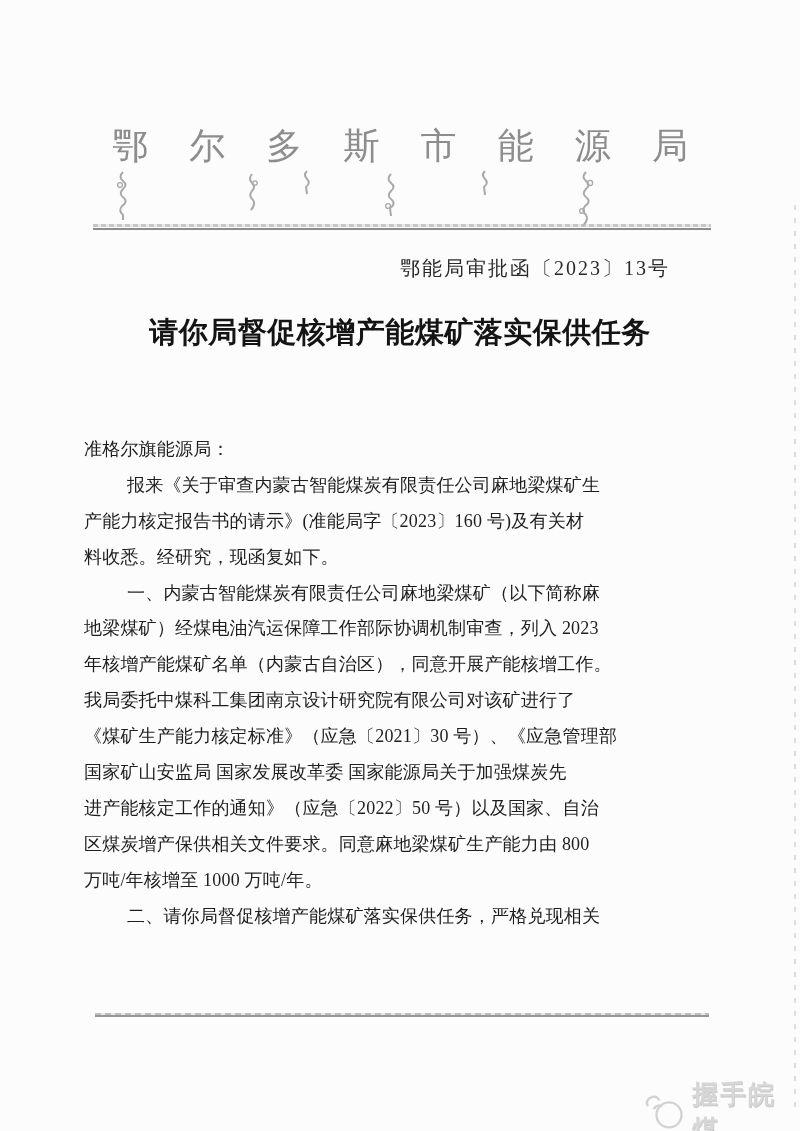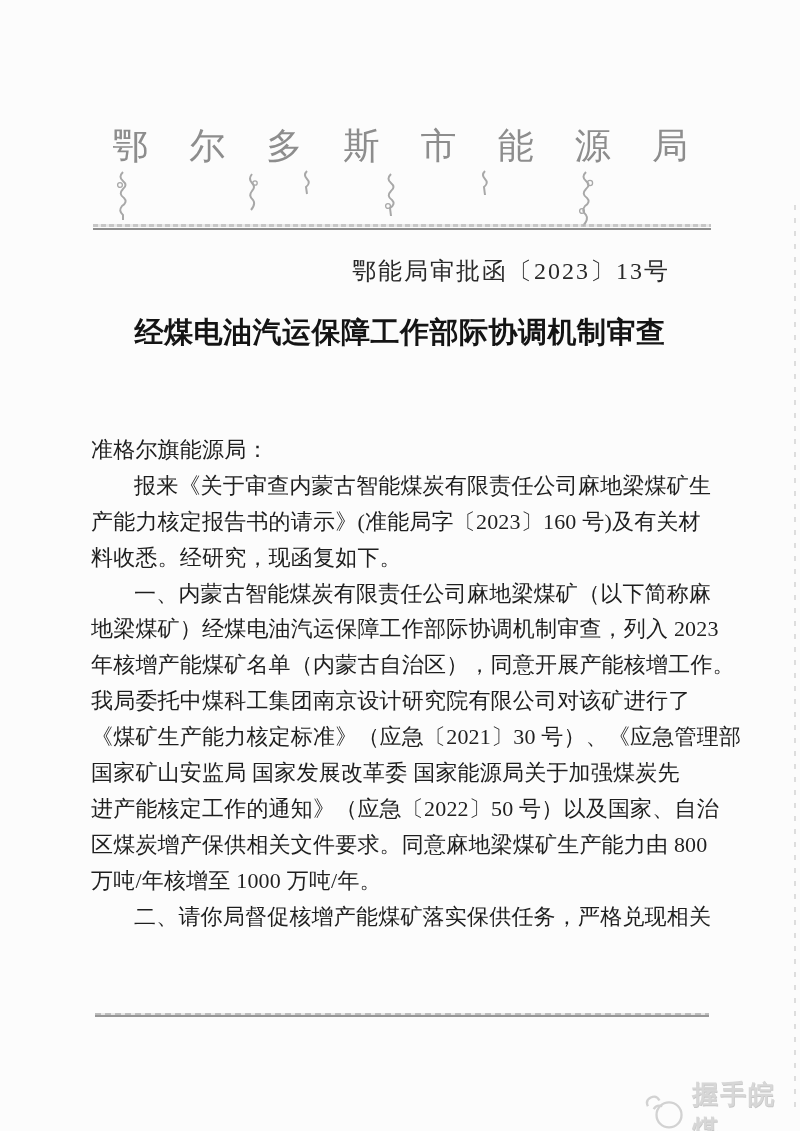--- a/index.html
+++ b/index.html
@@ -36,37 +36,37 @@
   }
   .head-rule .solid {
     position: absolute; left: 0; top: 4px; width: 100%; height: 2px;
     background: #8e8e8e;
   }
 
   
   .doc-number {
     position: absolute; left: 0; top: 255px; width: 670px;
     text-align: right;
-    font-size: 24px; color: #2a2a2a;
+    font-size: 20px; color: #2a2a2a;
     letter-spacing: 2px;
   }
 
   
   .doc-title {
     position: absolute; left: 0; top: 314px; width: 800px;
     text-align: center;
     font-weight: bold; color: #141414;
     font-size: 29px; line-height: 37px;
     letter-spacing: 0.5px;
   }
 
   
   .body-block {
-    position: absolute; left: 91px; top: 432px; width: 616px;
-    font-size: 22px; line-height: 35.9px;
+    position: absolute; left: 84px; top: 432px; width: 616px;
+    font-size: 18px; line-height: 35.9px;
     color: #1e1e1e;
     letter-spacing: 0.2px;
     white-space: nowrap;
   }
   .body-line { height: 35.9px; }
   .indent { padding-left: 43px; }
 
   
   .foot-rule {
     position: absolute; left: 95px; top: 1013px; width: 614px; height: 4px;
@@ -142,21 +142,21 @@
   </svg>
 
   <div class="head-rule">
     <div class="speckle"></div>
       <div class="solid"></div>
   </div>
 
   <div class="doc-number">鄂能局审批函〔2023〕13号</div>
 
   <div class="doc-title">
-    <div>经煤电油汽运保障工作部际协调机制审查</div>
+    <div>请你局督促核增产能煤矿落实保供任务</div>
   </div>
 
   <div class="body-block">
     <div class="body-line">准格尔旗能源局：</div>
     <div class="body-line indent">报来《关于审查内蒙古智能煤炭有限责任公司麻地梁煤矿生</div>
     <div class="body-line">产能力核定报告书的请示》(准能局字〔2023〕160 号)及有关材</div>
     <div class="body-line">料收悉。经研究，现函复如下。</div>
     <div class="body-line indent">一、内蒙古智能煤炭有限责任公司麻地梁煤矿（以下简称麻</div>
     <div class="body-line">地梁煤矿）经煤电油汽运保障工作部际协调机制审查，列入 2023</div>
     <div class="body-line">年核增产能煤矿名单（内蒙古自治区），同意开展产能核增工作。</div>

